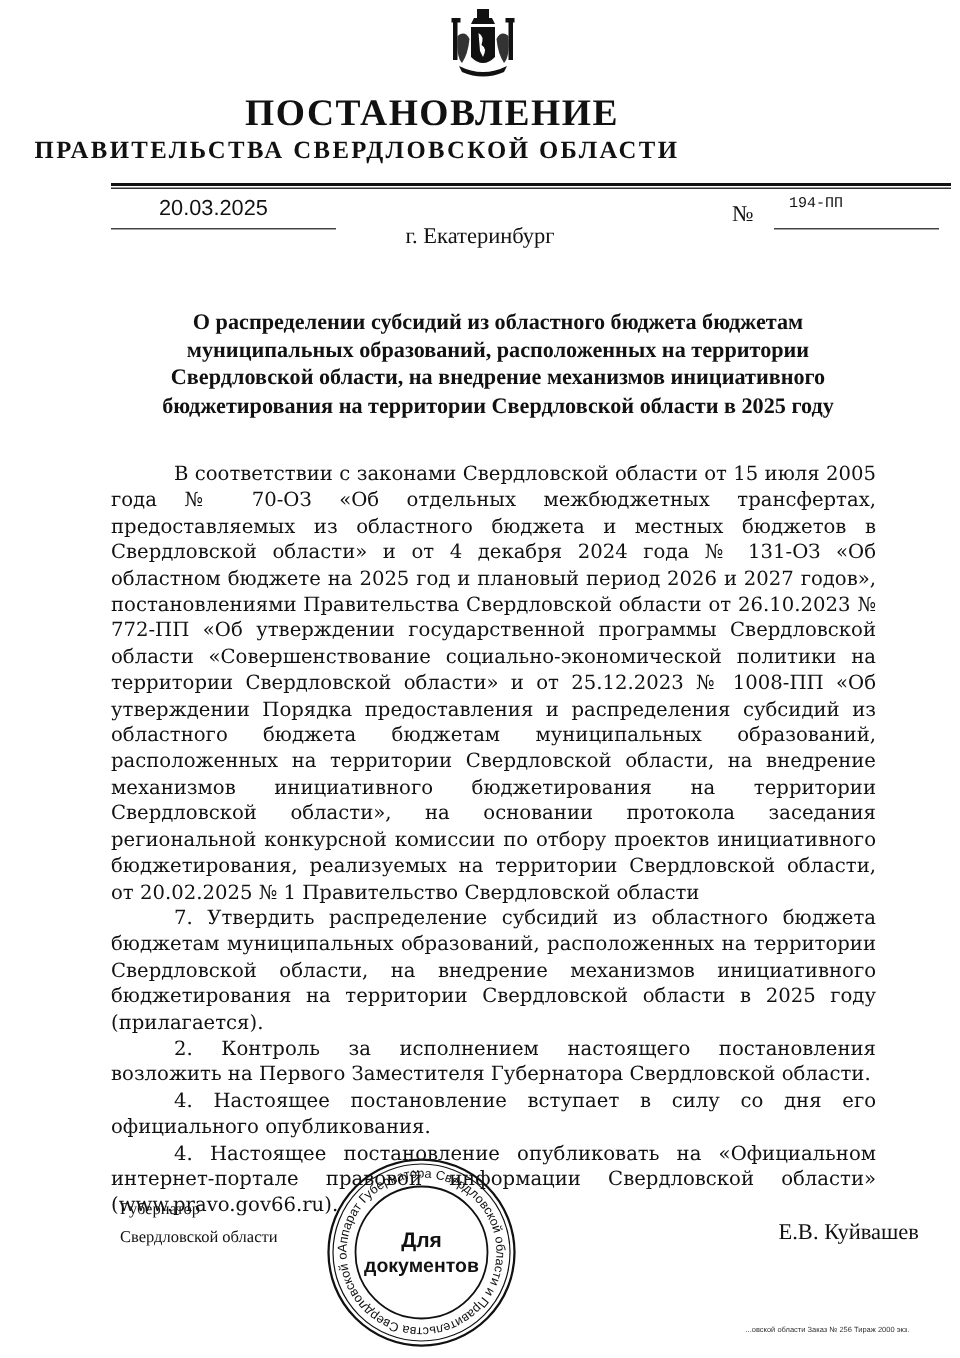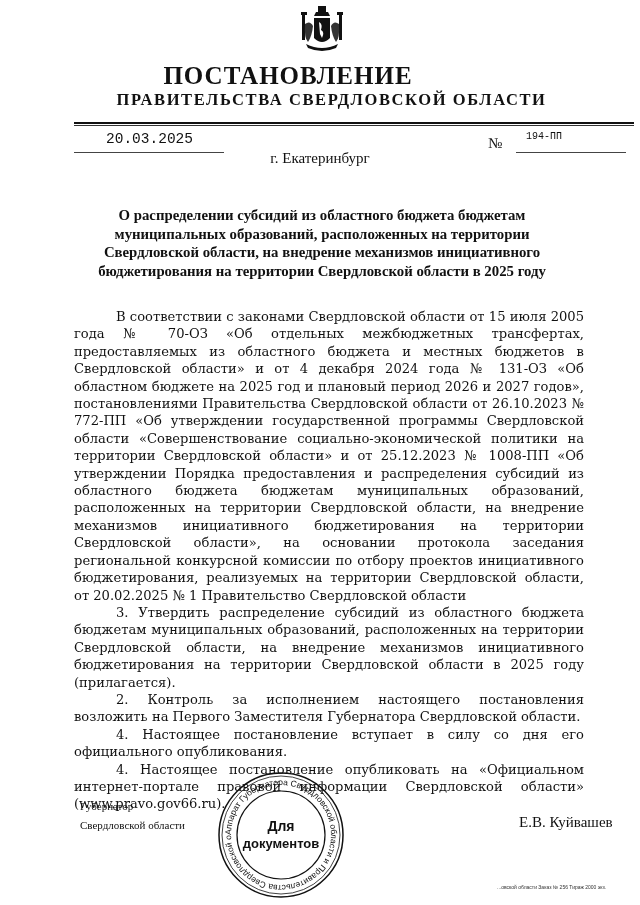--- a/index.html
+++ b/index.html
@@ -1,28 +1,28 @@
 <!DOCTYPE html>
 <html><head>
 <meta charset="utf-8">
 <style>
   html, body { margin:0; padding:0; background:#ffffff; }
   body { width:640px; height:905px; position:relative; overflow:hidden; color:#111; font-family:"Liberation Serif", serif; }
   .abs { position:absolute; }
   .emblem { left:300px; top:4px; width:44px; height:56px; }
   .title1 { left:0; width:576px; top:62px; text-align:center; font-family:"Liberation Serif", serif; font-weight:bold; font-size:25px; letter-spacing:1px; }
-  .title2 { left:0; width:640px; top:90px; text-align:center; font-family:"Liberation Serif", serif; font-weight:bold; font-size:16.5px; letter-spacing:1.6px; padding-left:23px; box-sizing:border-box; }
+  .title2 { left:0; width:640px; top:90px; text-align:left; font-family:"Liberation Serif", serif; font-weight:bold; font-size:16.5px; letter-spacing:1.6px; padding-left:23px; box-sizing:border-box; }
   .rule-thick { left:74px; top:122px; width:560px; height:2px; background:#111; }
   .rule-thin { left:74px; top:125px; width:560px; height:1px; background:#333; }
-  .date { left:106px; top:131px; font-family:Liberation Mono, monospace; font-size:14.5px; }
+  .date { left:106px; top:131px; font-family:Liberation Sans, sans-serif; font-size:14.5px; }
   .date-line { left:74px; top:152px; width:150px; height:1px; background:#444; }
   .num-label { left:488px; top:135px; font-size:15px; }
   .num-val { left:516px; top:131px; width:110px; font-family:"Liberation Mono", monospace; font-size:10px; padding-left:10px; border-bottom:1px solid #444; box-sizing:border-box; height:22px; }
   .city { left:0; width:640px; top:150px; text-align:center; font-size:15px; box-sizing:border-box; }
-  .subject { left:82px; width:480px; top:206px; text-align:center; font-weight:bold; font-size:14.8px; line-height:18.5px; }
+  .subject { left:92px; width:480px; top:206px; text-align:center; font-weight:bold; font-size:14.8px; line-height:18.5px; }
   .body { left:74px; width:510px; top:308px; font-size:15.2px; line-height:17.4px; text-align:justify; font-family:"DejaVu Serif", serif; font-size:13.1px; }
   .body p { margin:0; text-indent:42px; }
   .postanovl { font-family:"Liberation Serif", serif; font-weight:bold; font-size:16px; text-indent:0 !important; letter-spacing:0.3px; }
   .sig-left { left:80px; top:797px; font-size:11px; line-height:19px; }
   .sig-right { left:519px; top:814px; font-size:15px; }
   .stamp { left:216px; top:770px; width:130px; height:130px; }
   .footer { left:497px; top:884px; font-size:5px; font-family:"Liberation Sans", sans-serif; color:#333; }
 </style>
 </head>
 <body>
@@ -50,21 +50,21 @@
 <div class="abs date">20.03.2025</div>
 <div class="abs date-line"></div>
 <div class="abs num-label">№</div>
 <div class="abs num-val">194-ПП</div>
 <div class="abs city">г. Екатеринбург</div>
 
 <div class="abs subject">О распределении субсидий из областного бюджета бюджетам муниципальных образований, расположенных на территории Свердловской области, на внедрение механизмов инициативного бюджетирования на территории Свердловской области в 2025 году</div>
 
 <div class="abs body">
   <p>В соответствии с законами Свердловской области от 15 июля 2005 года № 70-ОЗ «Об отдельных межбюджетных трансфертах, предоставляемых из областного бюджета и местных бюджетов в Свердловской области» и от 4 декабря 2024 года № 131-ОЗ «Об областном бюджете на 2025 год и плановый период 2026 и 2027 годов», постановлениями Правительства Свердловской области от 26.10.2023 № 772-ПП «Об утверждении государственной программы Свердловской области «Совершенствование социально-экономической политики на территории Свердловской области» и от 25.12.2023 № 1008-ПП «Об утверждении Порядка предоставления и распределения субсидий из областного бюджета бюджетам муниципальных образований, расположенных на территории Свердловской области, на внедрение механизмов инициативного бюджетирования на территории Свердловской области», на основании протокола заседания региональной конкурсной комиссии по отбору проектов инициативного бюджетирования, реализуемых на территории Свердловской области, от 20.02.2025 № 1 Правительство Свердловской области</p>
-  <p>3. Утвердить распределение субсидий из областного бюджета бюджетам муниципальных образований, расположенных на территории Свердловской области, на внедрение механизмов инициативного бюджетирования на территории Свердловской области в 2025 году (прилагается).</p>
+  <p>7. Утвердить распределение субсидий из областного бюджета бюджетам муниципальных образований, расположенных на территории Свердловской области, на внедрение механизмов инициативного бюджетирования на территории Свердловской области в 2025 году (прилагается).</p>
   <p>2. Контроль за исполнением настоящего постановления возложить на Первого Заместителя Губернатора Свердловской области.</p>
   <p>4. Настоящее постановление вступает в силу со дня его официального опубликования.</p>
   <p>4. Настоящее постановление опубликовать на «Официальном интернет-портале правовой информации Свердловской области» (www.pravo.gov66.ru).</p>
 </div>
 
 <div class="abs sig-left">
   <div>Губернатор</div>
   <div>Свердловской области</div>
 </div>
 

